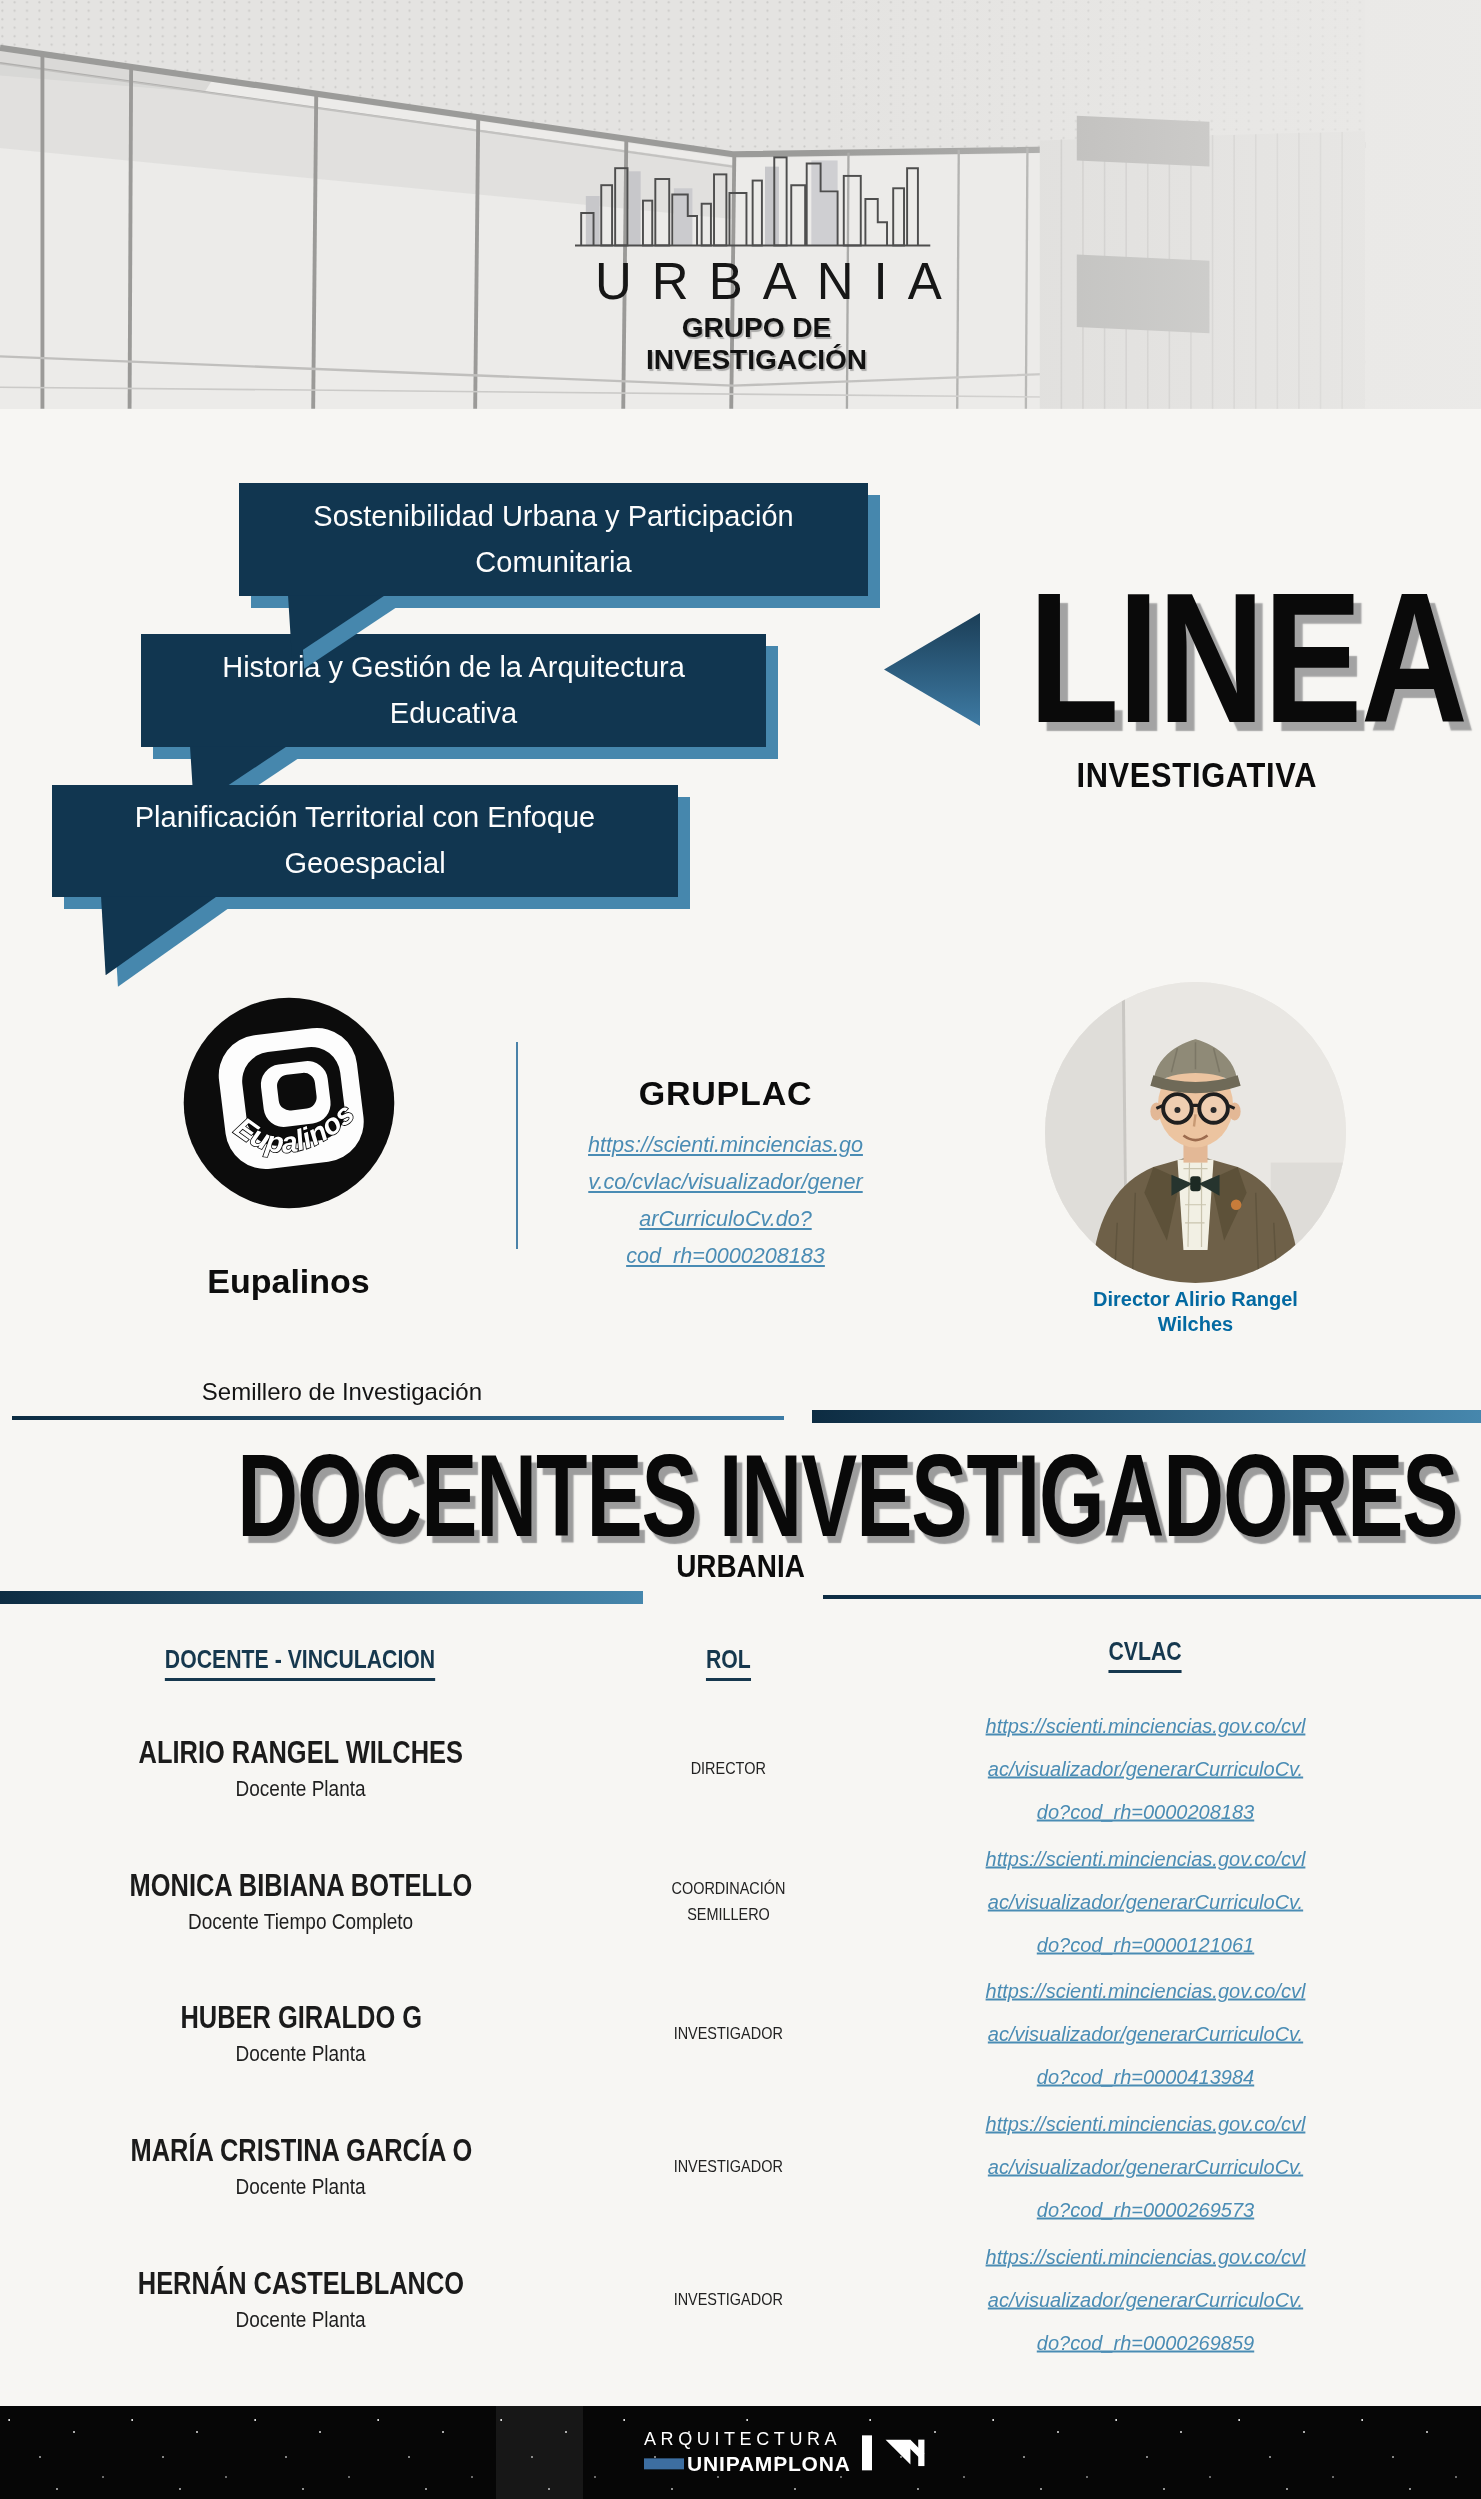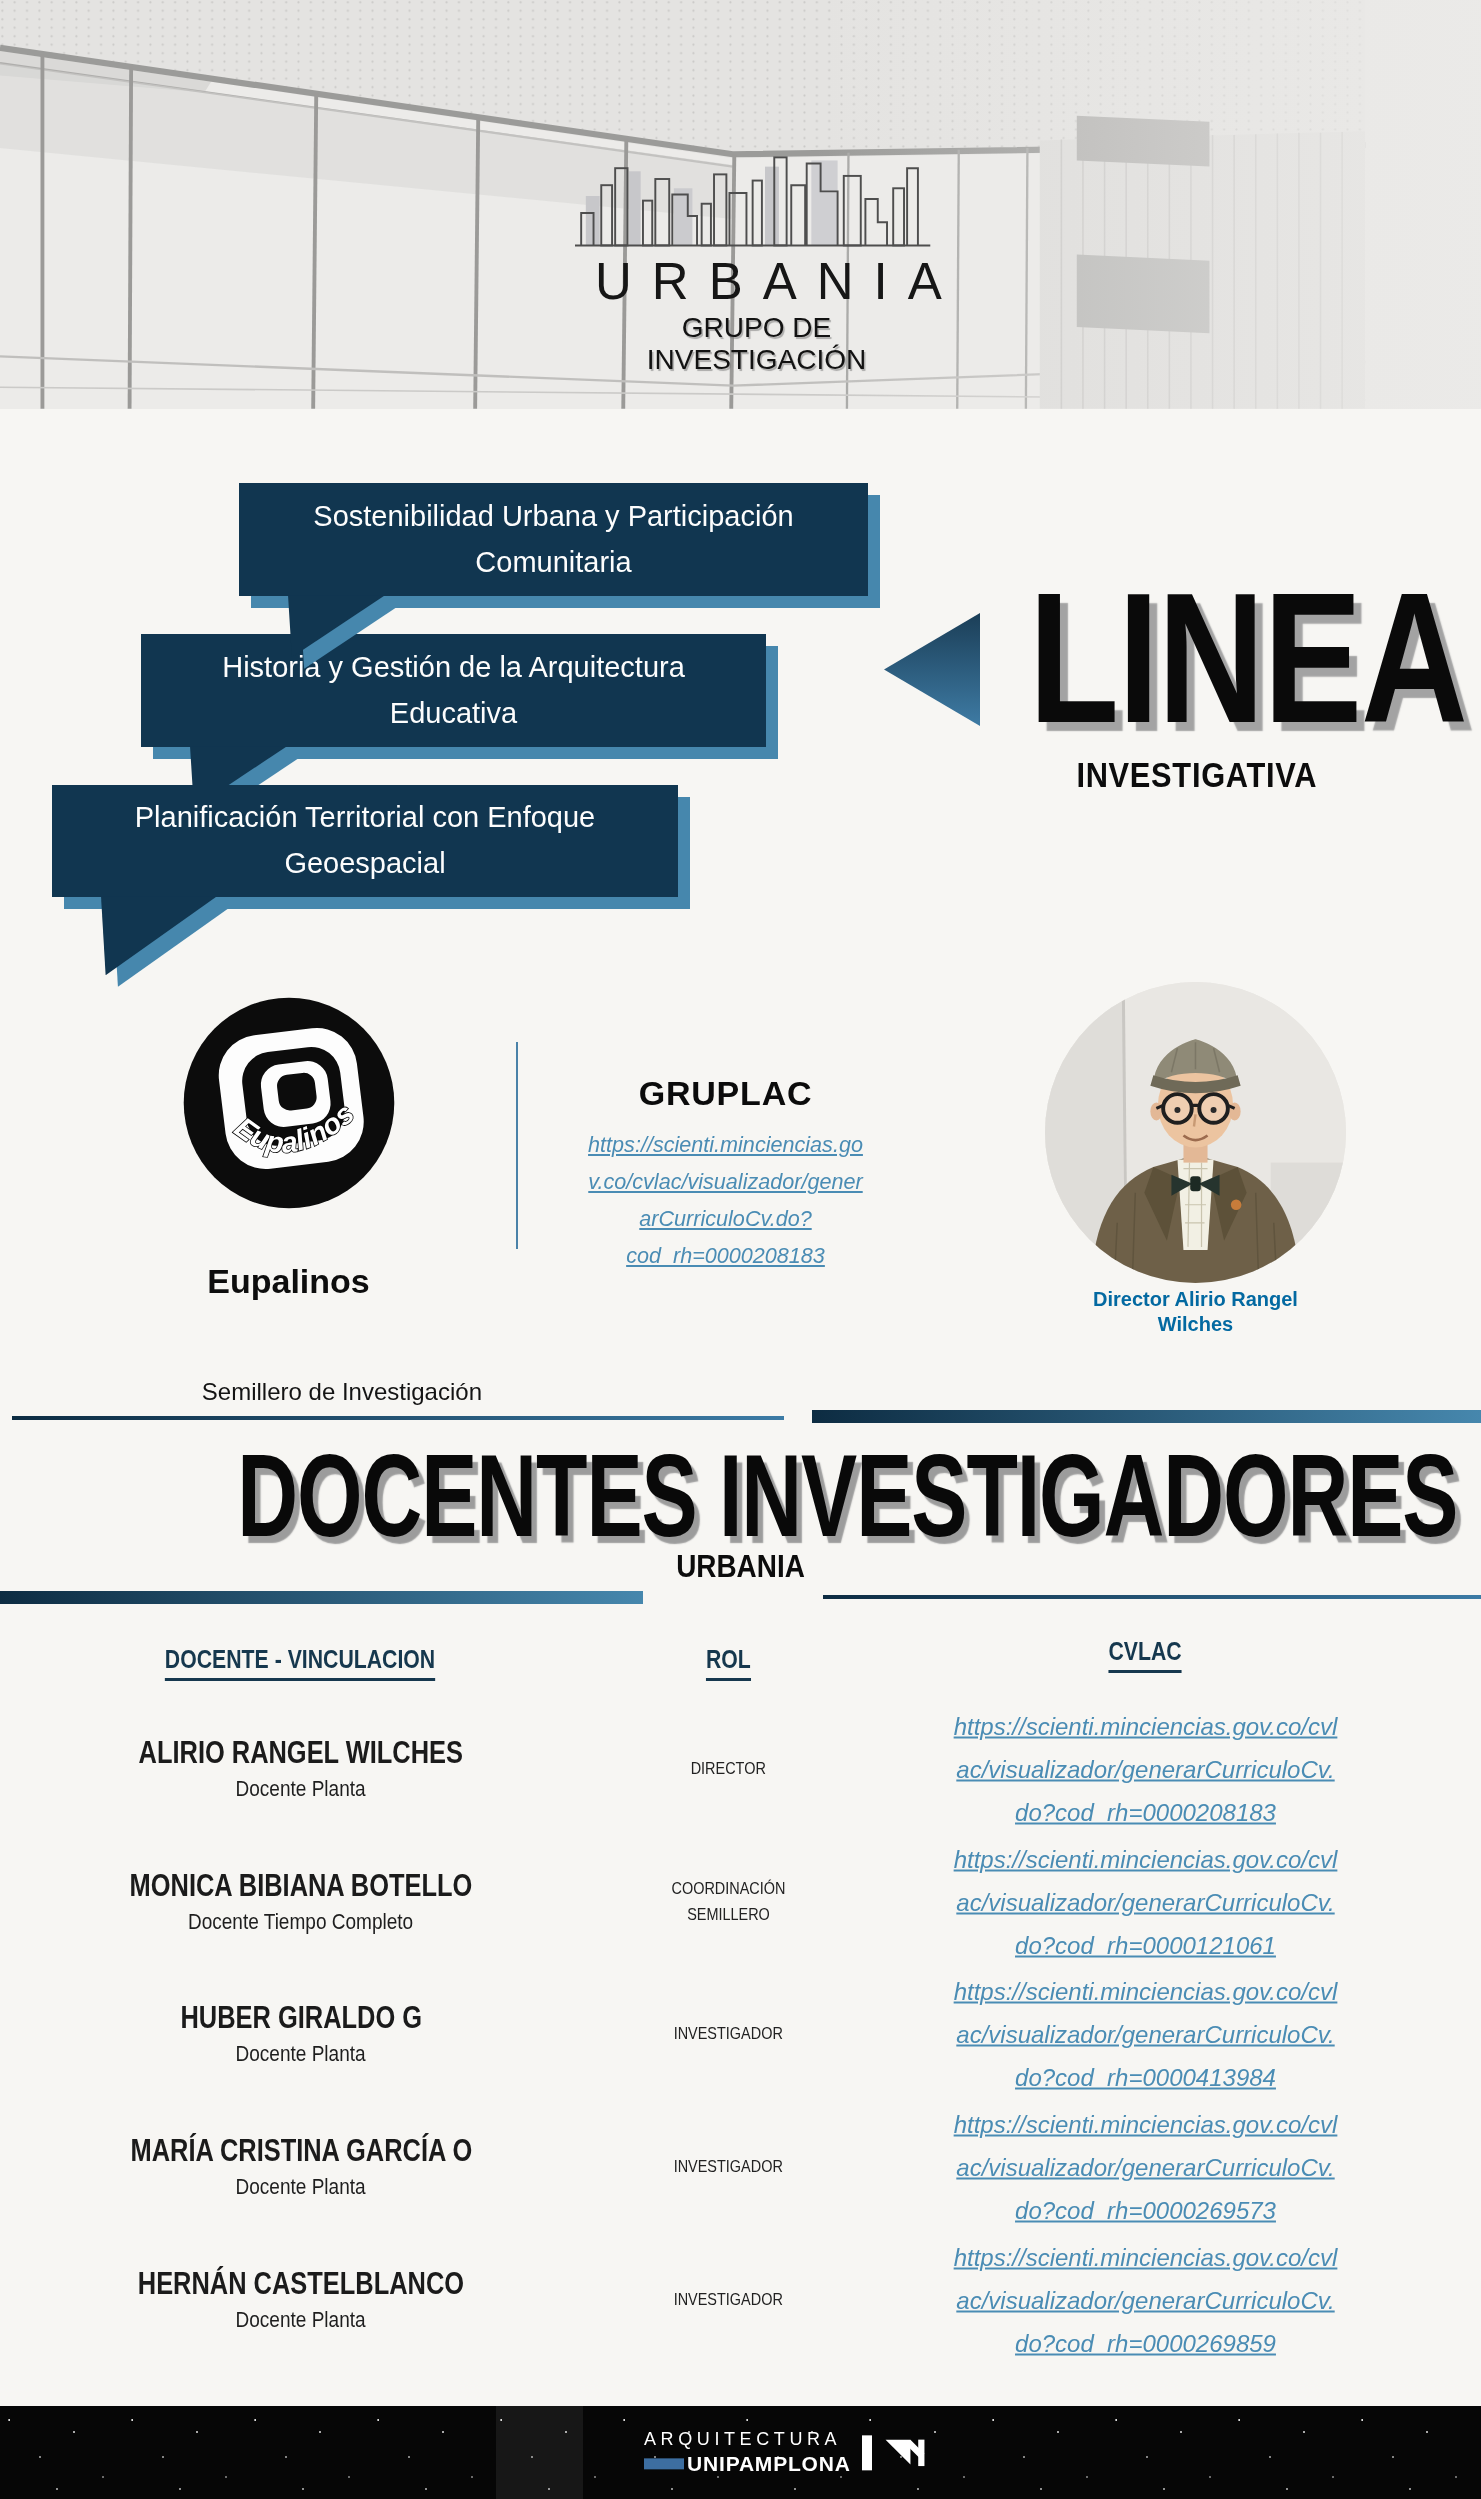--- a/index.html
+++ b/index.html
@@ -6,21 +6,21 @@
   #canvas{position:relative;width:1481px;height:2500px;background:#f7f6f3;overflow:hidden;}
   .abs{position:absolute;}
   .cond{display:inline-block;transform:scaleX(var(--sx,.85));transform-origin:50% 50%;white-space:nowrap;}
 
   
   .hero{left:0;top:0;width:1481px;height:409px;background:#ecebe9;overflow:hidden;}
   .hero-art{position:absolute;inset:0;opacity:.85;}
   .hero-fade{position:absolute;inset:0;background:linear-gradient(90deg,rgba(236,235,233,0) 55%,rgba(236,235,233,.75) 100%);}
   .brand{position:absolute;left:575px;top:145px;width:363px;text-align:center;}
   .brand-name{font-size:51px;font-weight:400;color:#161616;letter-spacing:20px;margin-left:20px;margin-top:1.5px;}
-  .brand-sub{font-size:28px;font-weight:400;color:#121212;text-shadow:1.5px 1.5px 0.8px rgba(120,120,120,.55);margin-top:1.5px;}
+  .brand-sub{font-size:28px;font-weight:700;color:#121212;text-shadow:1.5px 1.5px 0.8px rgba(120,120,120,.55);margin-top:1.5px;}
 
   
   .bubble{position:absolute;}
   .bubble .shadow,.bubble .face{position:absolute;left:0;top:0;width:100%;height:100%;}
   .bubble .shadow{left:12.3px;top:11.6px;background:#4687ad;}
   .bubble .face{background:#113650;}
   .bubble .shadow::after,.bubble .face::after{content:"";position:absolute;left:49px;top:calc(100% - 0.8px);width:97px;height:62px;background:inherit;clip-path:polygon(0 0,100% 0,4% 100%);}
   .bubble.big-tail .shadow::after,.bubble.big-tail .face::after{width:116px;height:79px;}
   .bubble .text{position:absolute;left:0;top:0;width:100%;height:100%;display:flex;align-items:center;justify-content:center;text-align:center;color:#fdfdfd;font-size:29px;line-height:1.58;padding:0 32px;box-sizing:border-box;}
   #bubble1{left:239px;top:483px;width:629px;height:113px;}
@@ -65,21 +65,21 @@
   .th3{left:945px;width:401px;top:1637px;}
   .trow{left:0;width:1481px;height:133px;}
   .cell-name{position:absolute;left:62px;width:478px;top:50%;transform:translateY(-50%);text-align:center;}
   .cell-name .nm{font-size:31px;font-weight:700;color:#1b1b1b;}
   .cell-name .nm .cond{--sx:.82;}
   .cell-name .sub{font-size:22.4px;color:#1e1e1e;margin-top:5.4px;}
   .cell-name .sub .cond{--sx:.85;}
   .cell-rol{position:absolute;left:613px;width:231px;top:50%;transform:translateY(-50%);text-align:center;font-size:17px;color:#222;line-height:1.55;}
   .cell-rol .cond{--sx:.85;white-space:normal;}
   .cell-link{position:absolute;left:918px;width:455px;top:50%;transform:translateY(-50%);text-align:center;}
-  .cell-link a{display:block;font-size:24px;font-style:italic;color:#4a8cb4;line-height:43px;}
+  .cell-link a{display:block;font-size:20px;font-style:italic;color:#4a8cb4;line-height:43px;}
 
   
   .footer{left:0;top:2406px;width:1481px;height:93px;background:#060606;overflow:hidden;
     background-image:
       radial-gradient(circle at 9.3px 14px, rgba(255,255,255,.85) 0.8px, transparent 1.2px),
       radial-gradient(circle at 40px 51px, rgba(255,255,255,.5) 0.8px, transparent 1.2px),
       radial-gradient(circle at 74px 26px, rgba(255,255,255,.65) 0.8px, transparent 1.2px),
       radial-gradient(circle at 103px 71px, rgba(255,255,255,.4) 0.8px, transparent 1.2px),
       radial-gradient(circle at 57px 83px, rgba(255,255,255,.55) 0.8px, transparent 1.2px);
     background-size:123px 93px;}

